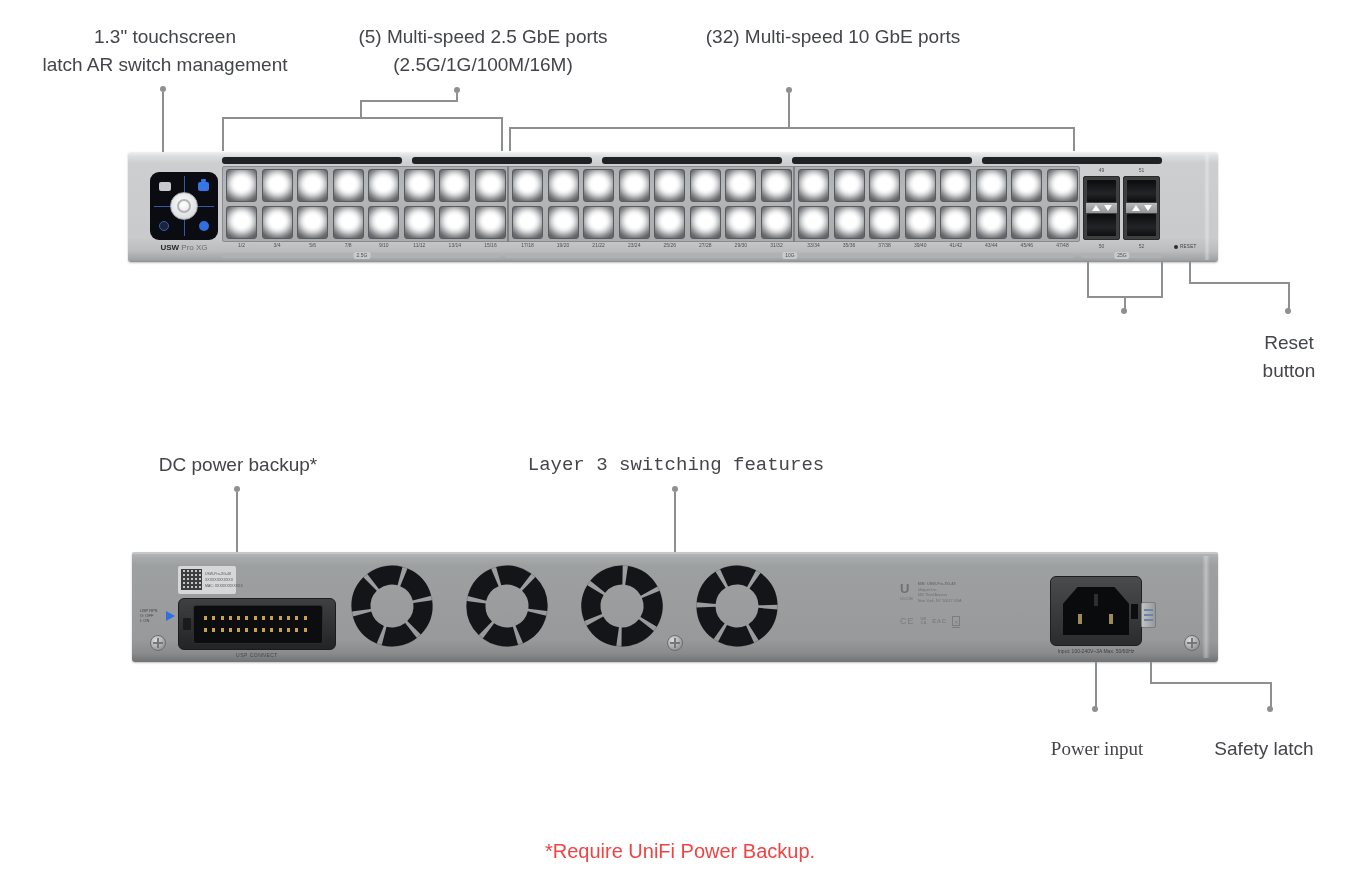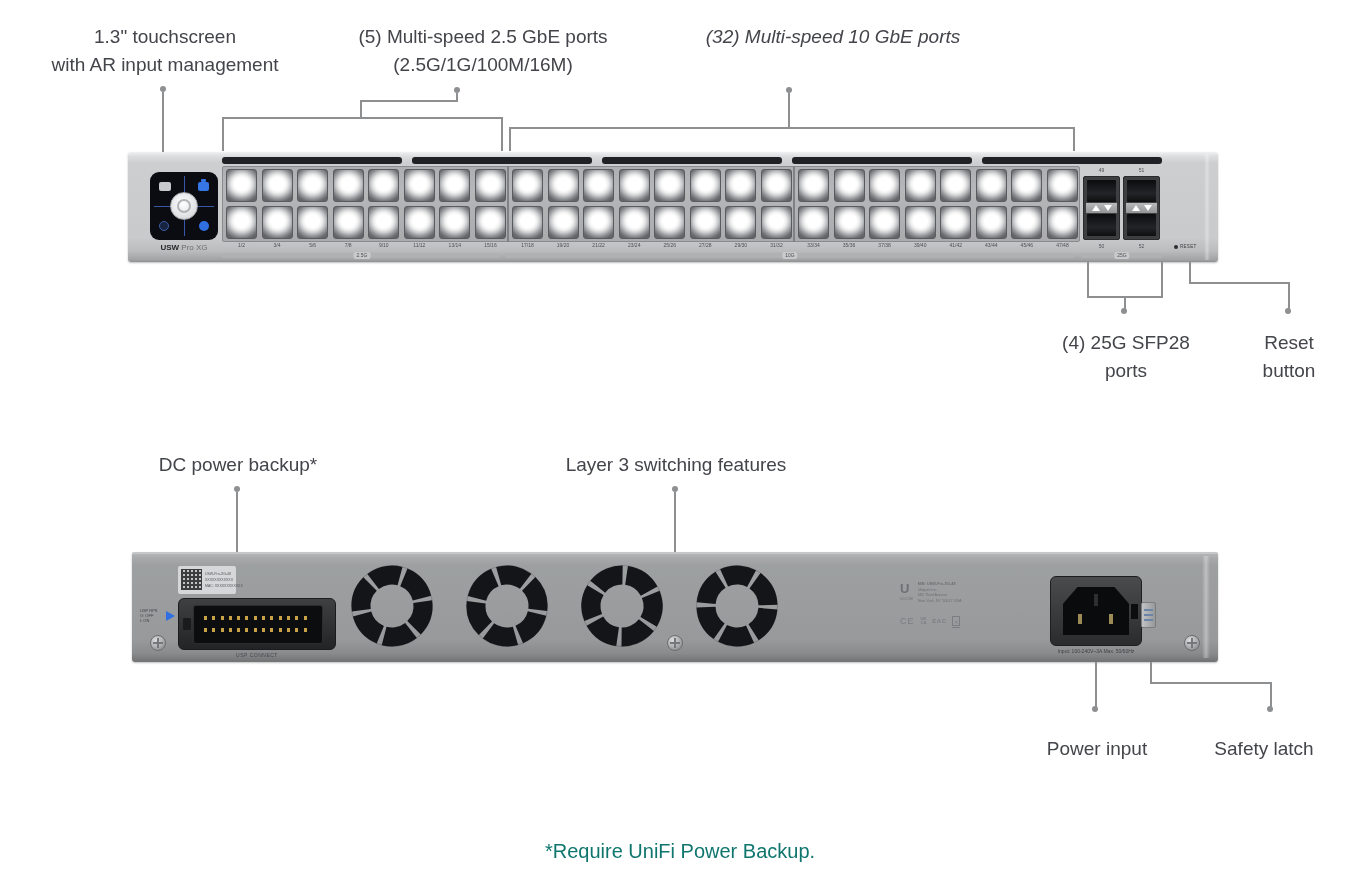--- a/index.html
+++ b/index.html
@@ -4,21 +4,21 @@
 <style>
   html,body{margin:0;padding:0;background:#ffffff;}
   #stage{position:relative;width:1360px;height:894px;background:#ffffff;overflow:hidden;
          font-family:"Liberation Sans", sans-serif;}
   
   .lab{position:absolute;text-align:center;color:#43454a;font-size:19px;line-height:28px;}
   .dot{position:absolute;width:6px;height:6px;border-radius:50%;background:#8e8f91;}
   .vl{position:absolute;width:2px;background:#8e8f91;}
   .hl{position:absolute;height:2px;background:#8e8f91;}
   .footnote{position:absolute;left:0;top:840px;width:100%;text-align:center;
-            font-size:20px;color:#0f766e;}
+            font-size:20px;color:#ef4444;}
   
   .front{position:absolute;left:128px;top:152px;width:1090px;height:110px;border-radius:3px;
          background:linear-gradient(180deg,#f0f1f1 0,#dcdddf 4%,#cdcecf 10%,#c9cacc 78%,#bbbcbe 90%,#a2a3a5 98%,#8f9092 100%);
          box-shadow:0 1px 2px rgba(0,0,0,.25);}
   .vent{position:absolute;top:5px;height:7px;background:#202124;border-radius:3px;width:180px;}
   .pback{position:absolute;left:94px;top:14px;width:858px;height:76px;box-sizing:border-box;
          background:linear-gradient(180deg,#aeafb2,#b6b7b9 30%,#ababae);
          border:1px solid #8a8b8e;border-radius:2px;}
   .psep{position:absolute;top:14px;width:2px;height:76px;background:#808184;}
   .pgroup{position:absolute;top:17px;width:282px;display:flex;justify-content:space-between;}
@@ -116,27 +116,27 @@
   .latch::before{content:"";position:absolute;left:2px;right:2px;top:5px;height:13px;
          background:repeating-linear-gradient(0deg,#6b84a8 0 2px,transparent 2px 5px);}
 </style>
 </head>
 <body>
 
 <div id="stage">
 
   <div class="lab" style="left:0;top:23px;width:330px;">
     <div>1.3" touchscreen</div>
-    <div>with AR input management</div>
+    <div>latch AR switch management</div>
   </div>
   <div class="lab" style="left:316px;top:23px;width:334px;">
     <div>(5) Multi-speed 2.5 GbE ports</div>
     <div>(2.5G/1G/100M/16M)</div>
   </div>
-  <div class="lab" style="left:640px;top:23px;width:386px;font-style:italic;">
+  <div class="lab" style="left:640px;top:23px;width:386px;">
     <div>(32) Multi-speed 10 GbE ports</div>
   </div>
 
   <div class="dot" style="left:160px;top:86px;"></div>
   <div class="vl" style="left:162px;top:92px;height:60px;"></div>
 
   <div class="dot" style="left:454px;top:87px;"></div>
   <div class="vl" style="left:456px;top:93px;height:9px;"></div>
   <div class="hl" style="left:360px;top:100px;width:98px;"></div>
   <div class="vl" style="left:360px;top:100px;height:19px;"></div>
@@ -329,38 +329,34 @@
       <span class="reset-txt">RESET</span>
     </div>
     <div class="fr-hl"></div>
   </div>
 
   <div class="vl" style="left:1087px;top:262px;height:36px;"></div>
   <div class="vl" style="left:1161px;top:262px;height:36px;"></div>
   <div class="hl" style="left:1087px;top:296px;width:76px;"></div>
   <div class="vl" style="left:1124px;top:296px;height:14px;"></div>
   <div class="dot" style="left:1121px;top:308px;"></div>
-  <div class="lab" style="left:1026px;top:329px;width:200px;">
-    <div>(4) 25G SFP28</div>
-    <div>ports</div>
-  </div>
 
   <div class="vl" style="left:1189px;top:262px;height:22px;"></div>
   <div class="hl" style="left:1189px;top:282px;width:101px;"></div>
   <div class="vl" style="left:1288px;top:282px;height:28px;"></div>
   <div class="dot" style="left:1285px;top:308px;"></div>
   <div class="lab" style="left:1210px;top:329px;width:158px;">
     <div>Reset</div>
     <div>button</div>
   </div>
 
   <div class="lab" style="left:88px;top:451px;width:300px;">
     <div>DC power backup*</div>
   </div>
-  <div class="lab" style="left:496px;top:451px;width:360px;">
+  <div class="lab" style="left:496px;top:451px;width:360px;font-family:Liberation Mono, monospace;">
     <div>Layer 3 switching features</div>
   </div>
   <div class="dot" style="left:234px;top:486px;"></div>
   <div class="vl" style="left:236px;top:492px;height:60px;"></div>
   <div class="dot" style="left:672px;top:486px;"></div>
   <div class="vl" style="left:674px;top:492px;height:60px;"></div>
 
   <div class="rear">
     <div class="screw" style="left:18px;top:83px;"></div>
     <div class="screw" style="left:535px;top:83px;"></div>
@@ -447,21 +443,21 @@
       <div class="inlet-notch"></div>
     </div>
     <div class="power-txt">Input: 100-240V~3A Max. 50/60Hz</div>
 
     <div class="latch"></div>
     <div class="rear-hl"></div>
   </div>
 
   <div class="vl" style="left:1095px;top:662px;height:46px;"></div>
   <div class="dot" style="left:1092px;top:706px;"></div>
-  <div class="lab" style="left:997px;top:735px;width:200px;">
+  <div class="lab" style="left:997px;top:735px;width:200px;font-family:Liberation Serif, serif;">
     <div>Power input</div>
   </div>
 
   <div class="vl" style="left:1150px;top:662px;height:22px;"></div>
   <div class="hl" style="left:1150px;top:682px;width:122px;"></div>
   <div class="vl" style="left:1270px;top:682px;height:26px;"></div>
   <div class="dot" style="left:1267px;top:706px;"></div>
   <div class="lab" style="left:1164px;top:735px;width:200px;">
     <div>Safety latch</div>
   </div>

